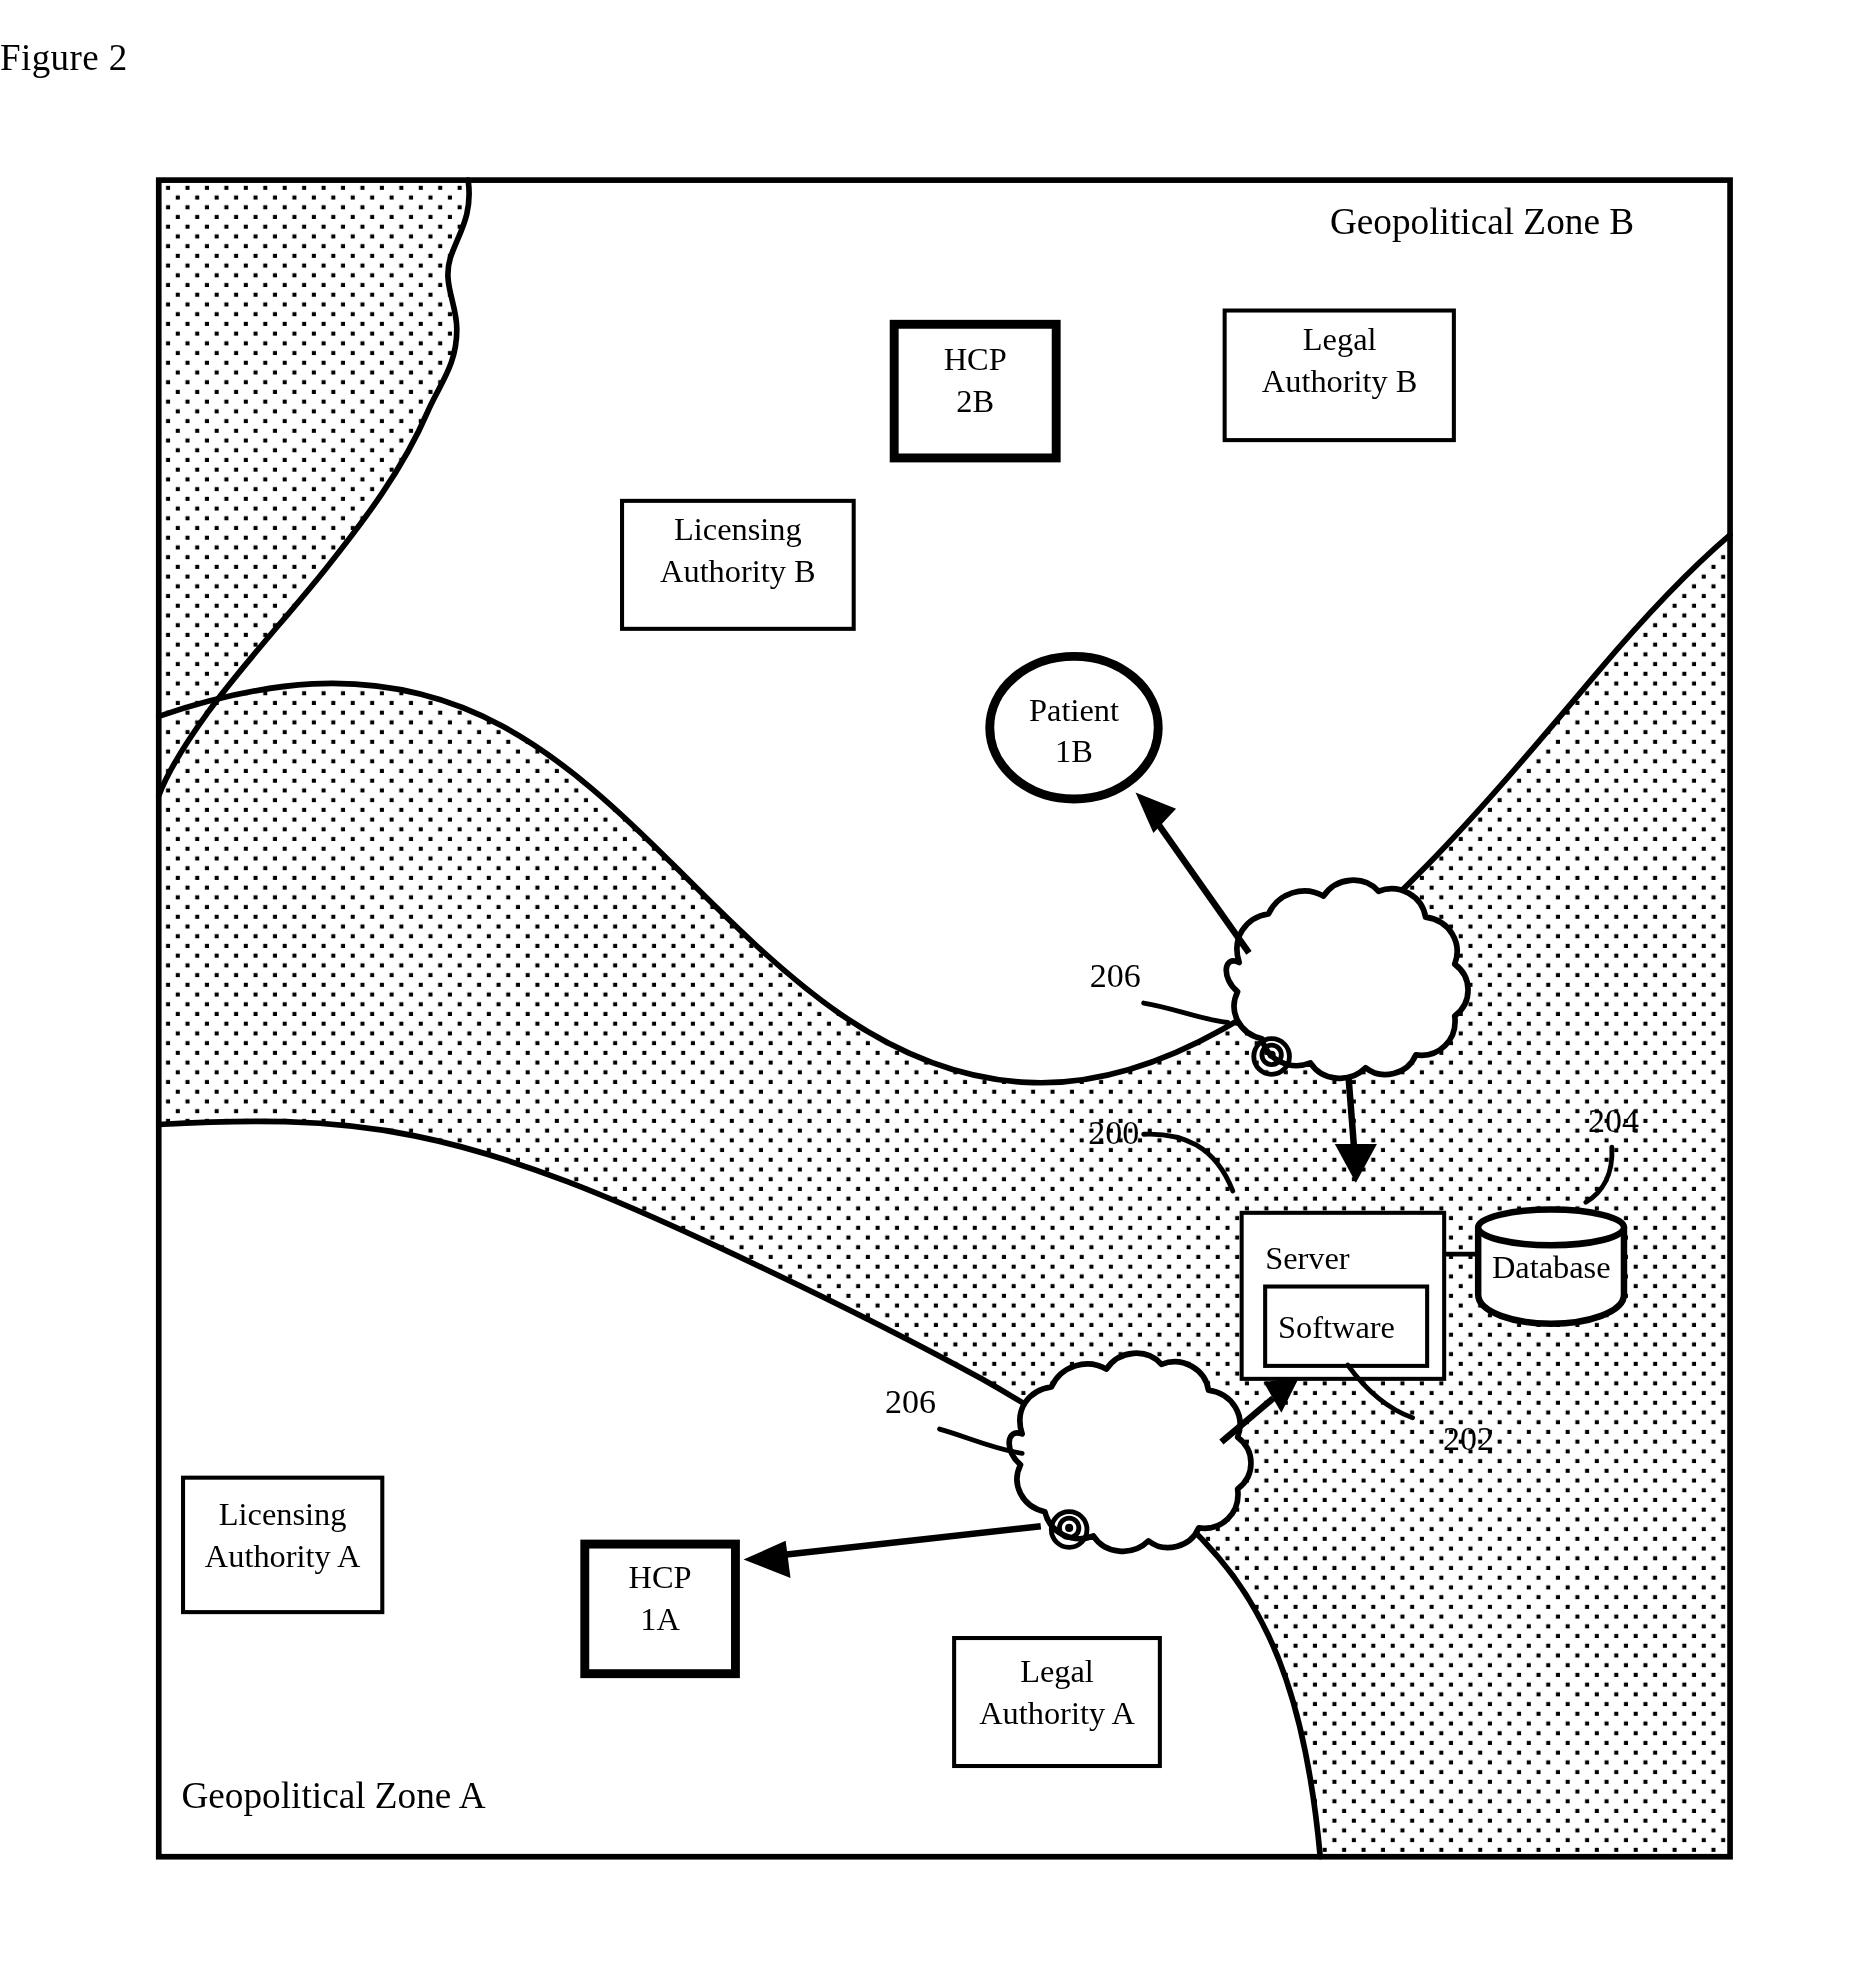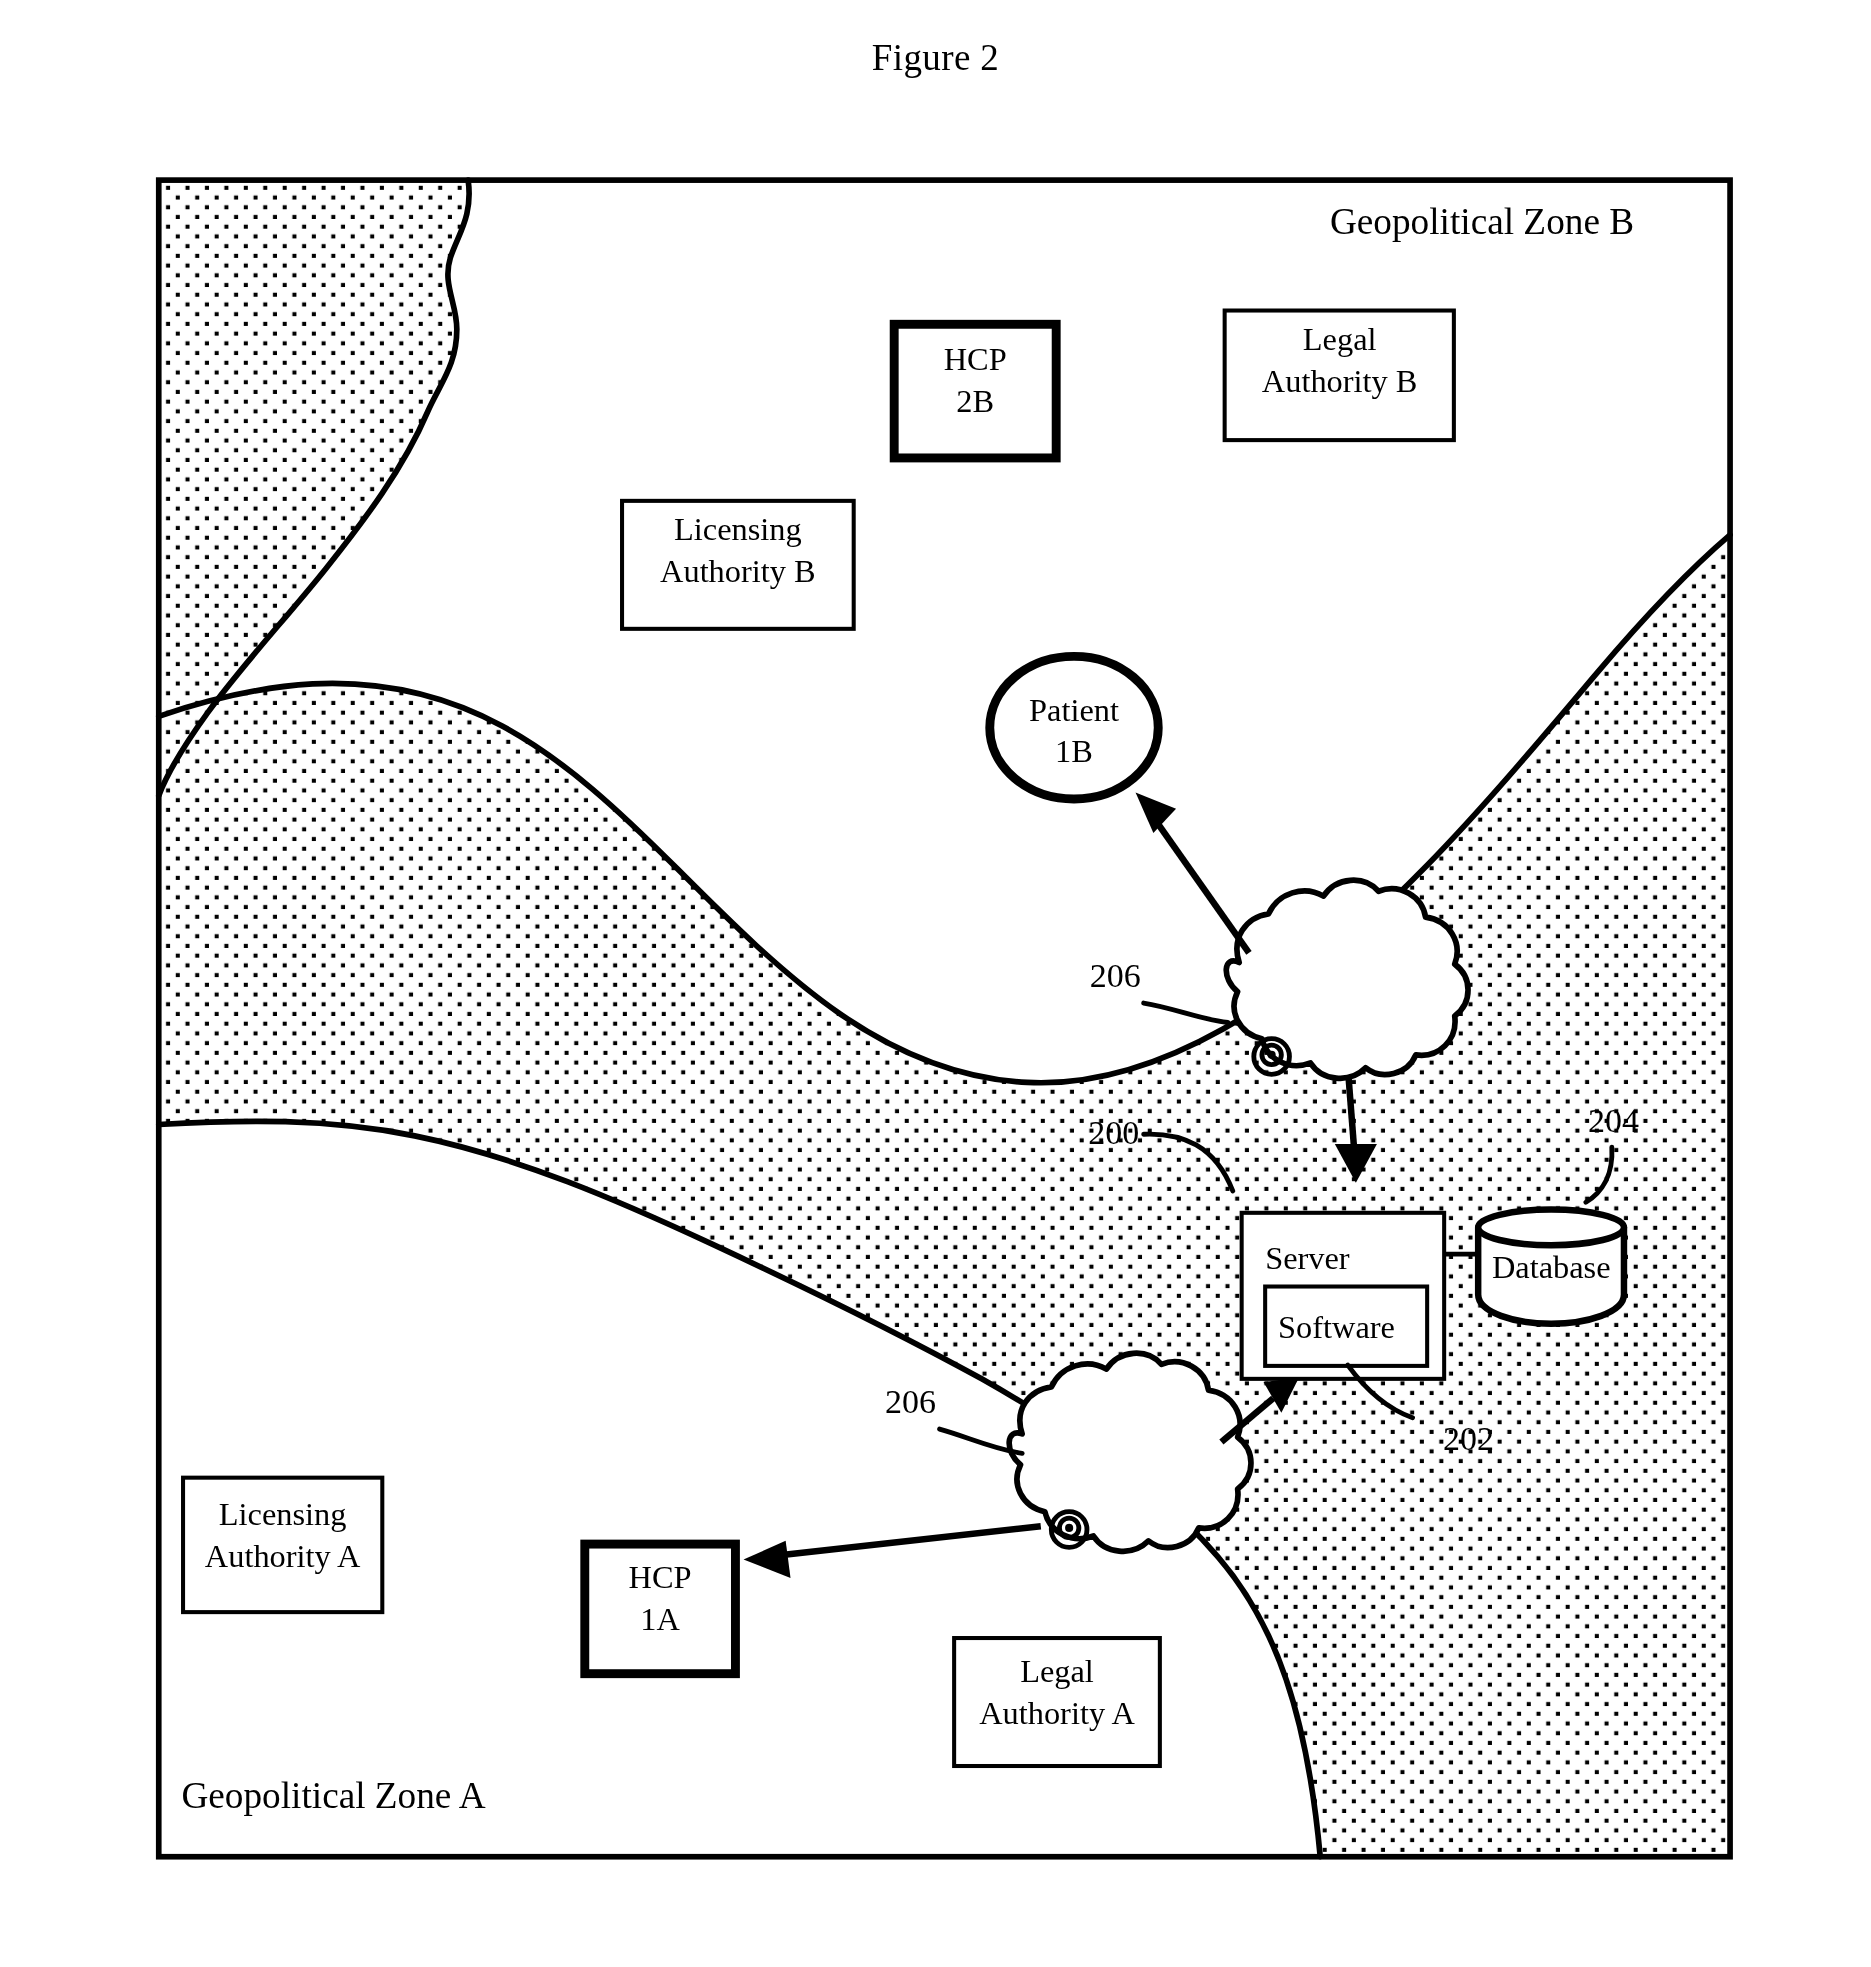--- a/index.html
+++ b/index.html
@@ -19,21 +19,21 @@
   #page {
     position: relative;
     width: 1871px;
     height: 1968px;
   }
   .fig-title {
     position: absolute;
     left: 0;
     top: 39px;
     width: 1871px;
-    text-align: center;
+    text-align: left;
     font-size: 37px;
     letter-spacing: 0.4px;
     line-height: 1;
   }
   #diagram {
     position: absolute;
     left: 0;
     top: 0;
   }
   svg text {

